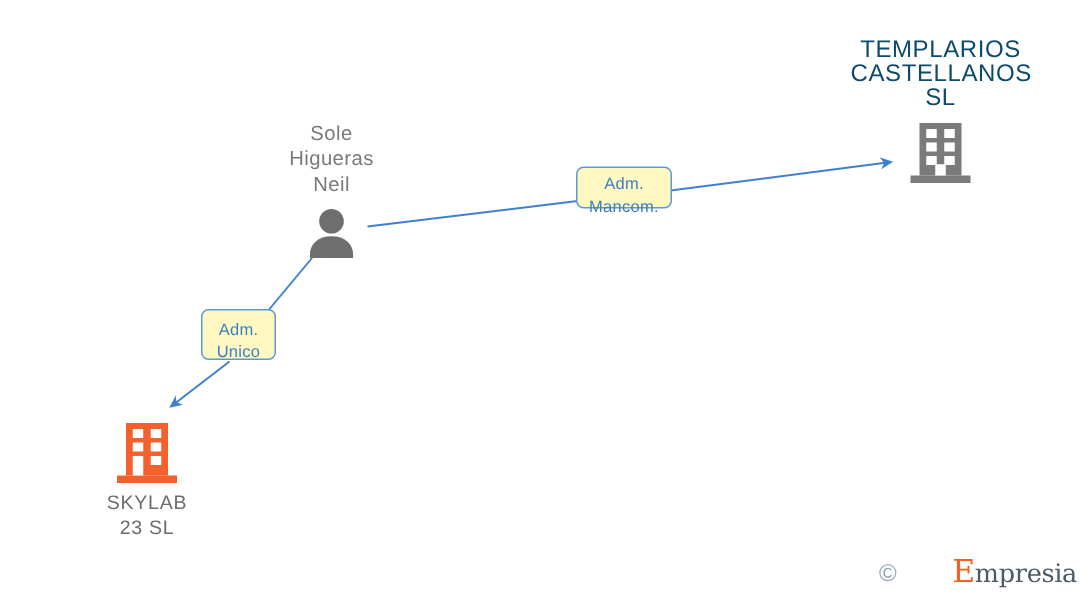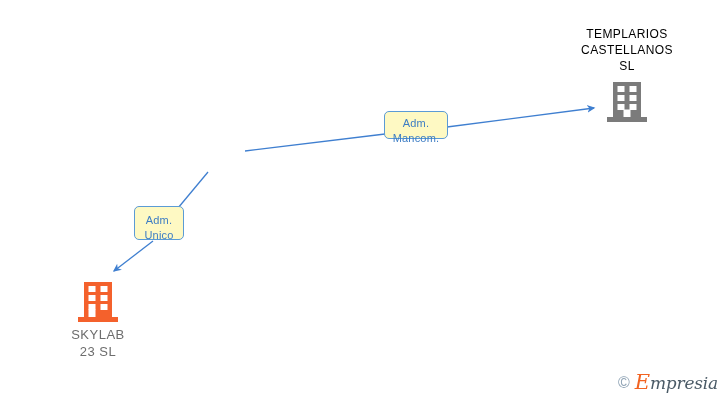--- a/index.html
+++ b/index.html
@@ -35,22 +35,22 @@
     text-align: center;
     line-height: 17px;
     white-space: pre-line;
   }
   .person-label {
     color: #7a7a7a;
     font-size: 13.5px;
     letter-spacing: 0.3px;
   }
   .company-label-gray {
-    color: #000000;
-    font-size: 12px;
+    color: #0c4a6e;
+    font-size: 16px;
     letter-spacing: 0.4px;
     line-height: 16px;
   }
   .company-label-orange-text {
     color: #6d6d6d;
     font-size: 13px;
     font-weight: normal;
     letter-spacing: 0.5px;
     line-height: 17px;
   }
@@ -82,25 +82,25 @@
     align-items: center;
     gap: 5px;
   }
   #watermark .copy {
     color: #8fa3b5;
     font-size: 16px;
     line-height: 16px;
   }
   #watermark .brand {
     font-family: "DejaVu Serif", serif;
-    font-style: italic;
     font-size: 17px;
     line-height: 17px;
     color: #4a5a66;
     letter-spacing: -0.2px;
+    margin-left: 32px;
   }
   #watermark .brand .cap {
     color: #f26322;
     font-size: 21px;
   }
 </style>
 </head>
 <body>
 
 <div id="canvas">
@@ -116,20 +116,30 @@
       <line x1="245" y1="151" x2="385" y2="134" stroke="#3f7fd0" stroke-width="1.3"></line>
       <line x1="447" y1="127" x2="594" y2="108" stroke="#3f7fd0" stroke-width="1.3" marker-end="url(#arrow-right)"></line>
     </g>
 
     <g>
       <line x1="208" y1="172" x2="178" y2="208" stroke="#3f7fd0" stroke-width="1.3"></line>
       <line x1="153" y1="241" x2="114" y2="271" stroke="#3f7fd0" stroke-width="1.3" marker-end="url(#arrow-right)"></line>
     </g>
   </svg>
 
+  <div class="node" style="left:181px; top:80px; width:80px; height:85px;">
+    <div class="node-label person-label" style="left:-20px; top:0px; width:120px;">Sole
+Higueras
+Neil</div>
+
+    <svg width="36" height="34" viewBox="0 0 36 34" style="position:absolute; left:22px; top:58px;">
+      <circle cx="18" cy="9.5" r="8.2" fill="#6e6e6e"></circle>
+      <path d="M18 19.5 C9.2 19.5 3.6 24.6 3.6 31.6 L3.6 34 L32.4 34 L32.4 31.6 C32.4 24.6 26.8 19.5 18 19.5 Z" fill="#6e6e6e"></path>
+    </svg>
+  </div>
 
   <div class="node" style="left:567px; top:26px; width:120px; height:98px;">
     <div class="node-label company-label-gray" style="left:0px; top:0px; width:120px;">TEMPLARIOS
 CASTELLANOS
 SL</div>
 
     <svg width="44" height="42" viewBox="0 0 44 42" style="position:absolute; left:38px; top:56px;">
       <g fill="#7b7b7b">
         <rect x="8" y="0" width="28" height="35"></rect>
         <rect x="2" y="35" width="40" height="5"></rect>

